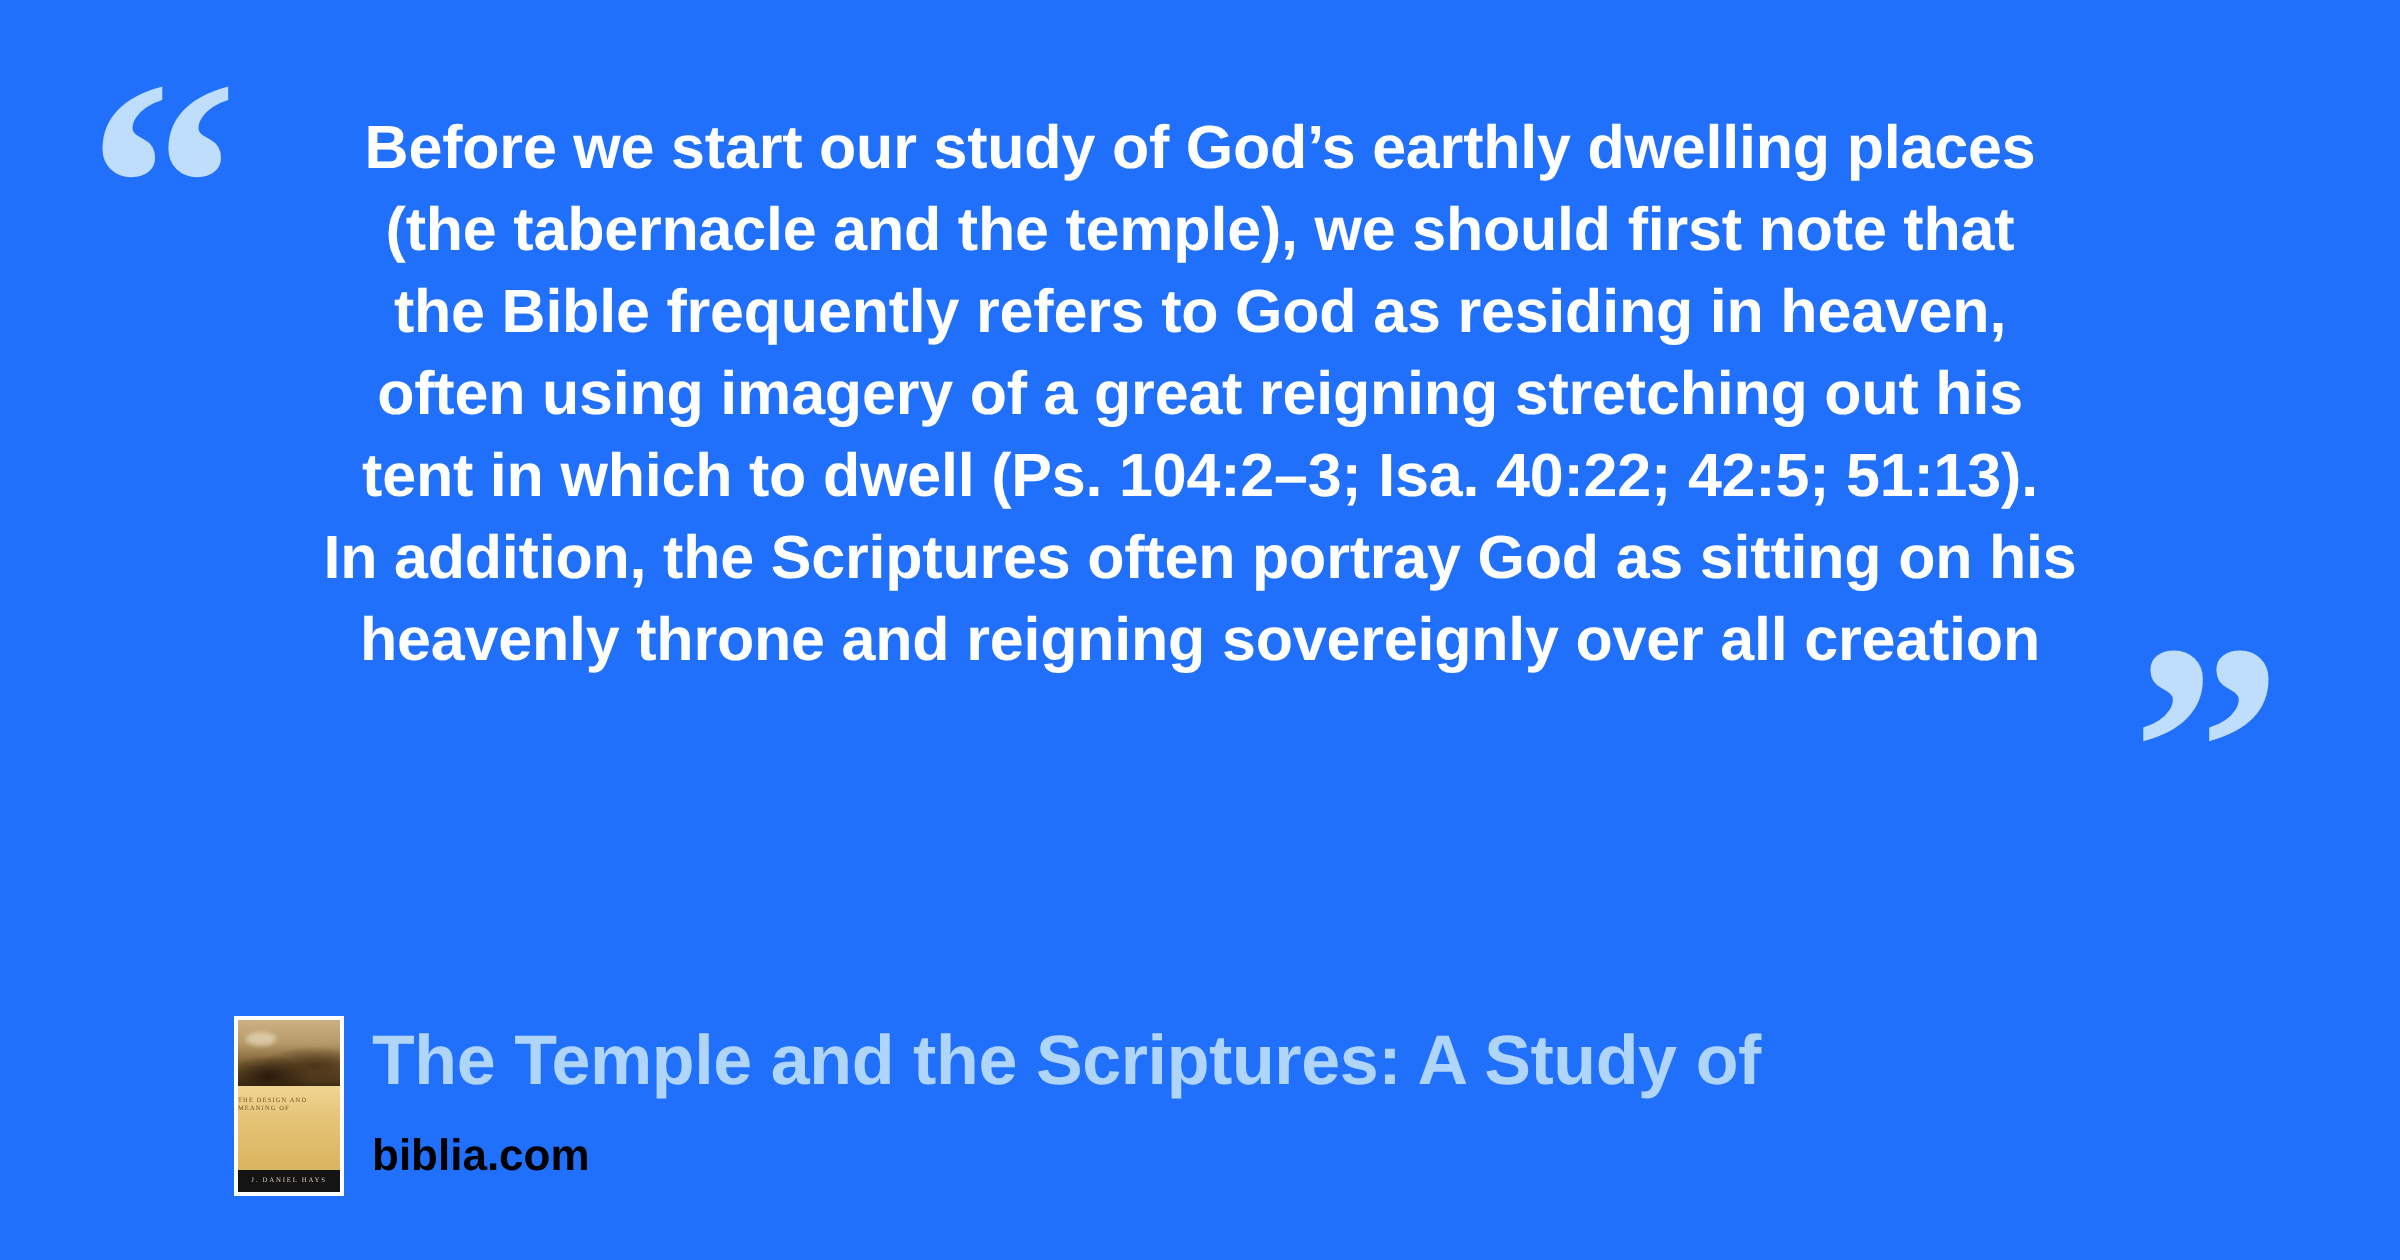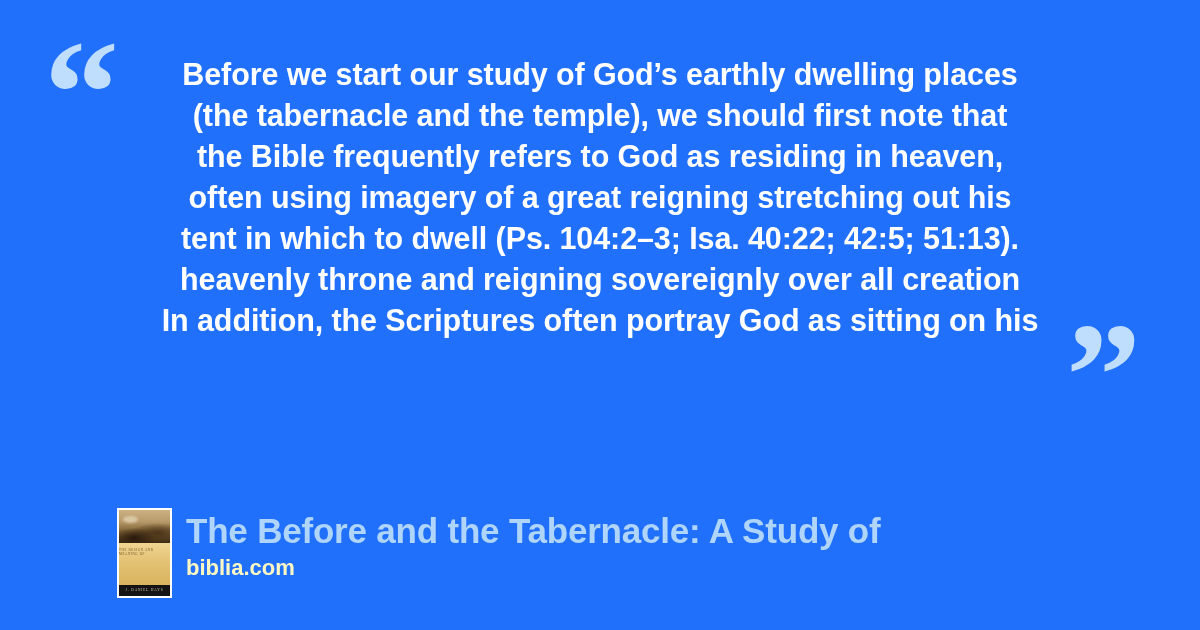--- a/index.html
+++ b/index.html
@@ -153,43 +153,43 @@
   .book-title {
     color:#AFD5FB;
     font-size:35px;
     font-weight:700;
     line-height:42px;
     letter-spacing:-0.2px;
     white-space:nowrap;
   }
 
   .site-name {
-    color:#fef9c3;
+    color:#000000;
     font-size:22px;
     font-weight:700;
     line-height:28px;
-    margin-top:2px;
+    margin-top:12px;
     letter-spacing:0px;
   }
 </style>
 </head>
 <body>
 
 <div class="quote-card">
 
   <span class="mark mark-open">“</span>
 
   <div class="quote-text">
     <span class="ln">Before we start our study of God’s earthly dwelling places</span>
     <span class="ln">(the tabernacle and the temple), we should first note that</span>
     <span class="ln">the Bible frequently refers to God as residing in heaven,</span>
     <span class="ln">often using imagery of a great reigning stretching out his</span>
     <span class="ln">tent in which to dwell (Ps. 104:2–3; Isa. 40:22; 42:5; 51:13).</span>
+    <span class="ln">In addition, the Scriptures often portray God as sitting on his</span>
     <span class="ln">heavenly throne and reigning sovereignly over all creation</span>
-    <span class="ln">In addition, the Scriptures often portray God as sitting on his</span>
   </div>
 
   <span class="mark mark-close">”</span>
 </div>
 
 <div class="footer">
 
   <div class="book-cover">
     <div class="cover-inner">
       <div class="cover-art"></div>
@@ -198,16 +198,16 @@
         <span class="cv-l2">TEMPLE</span>
         <span class="cv-l3">and the</span>
         <span class="cv-l4">TABERNACLE</span>
         <span class="cv-l5">A STUDY OF GOD’S DWELLING PLACES FROM GENESIS TO REVELATION</span>
       </div>
       <div class="cover-foot">J. DANIEL HAYS</div>
     </div>
   </div>
 
   <div class="footer-text">
-    <div class="book-title">The Before and the Tabernacle: A Study of</div>
+    <div class="book-title">The Temple and the Scriptures: A Study of</div>
     <div class="site-name">biblia.com</div>
   </div>
 </div>
 
 </body></html>

